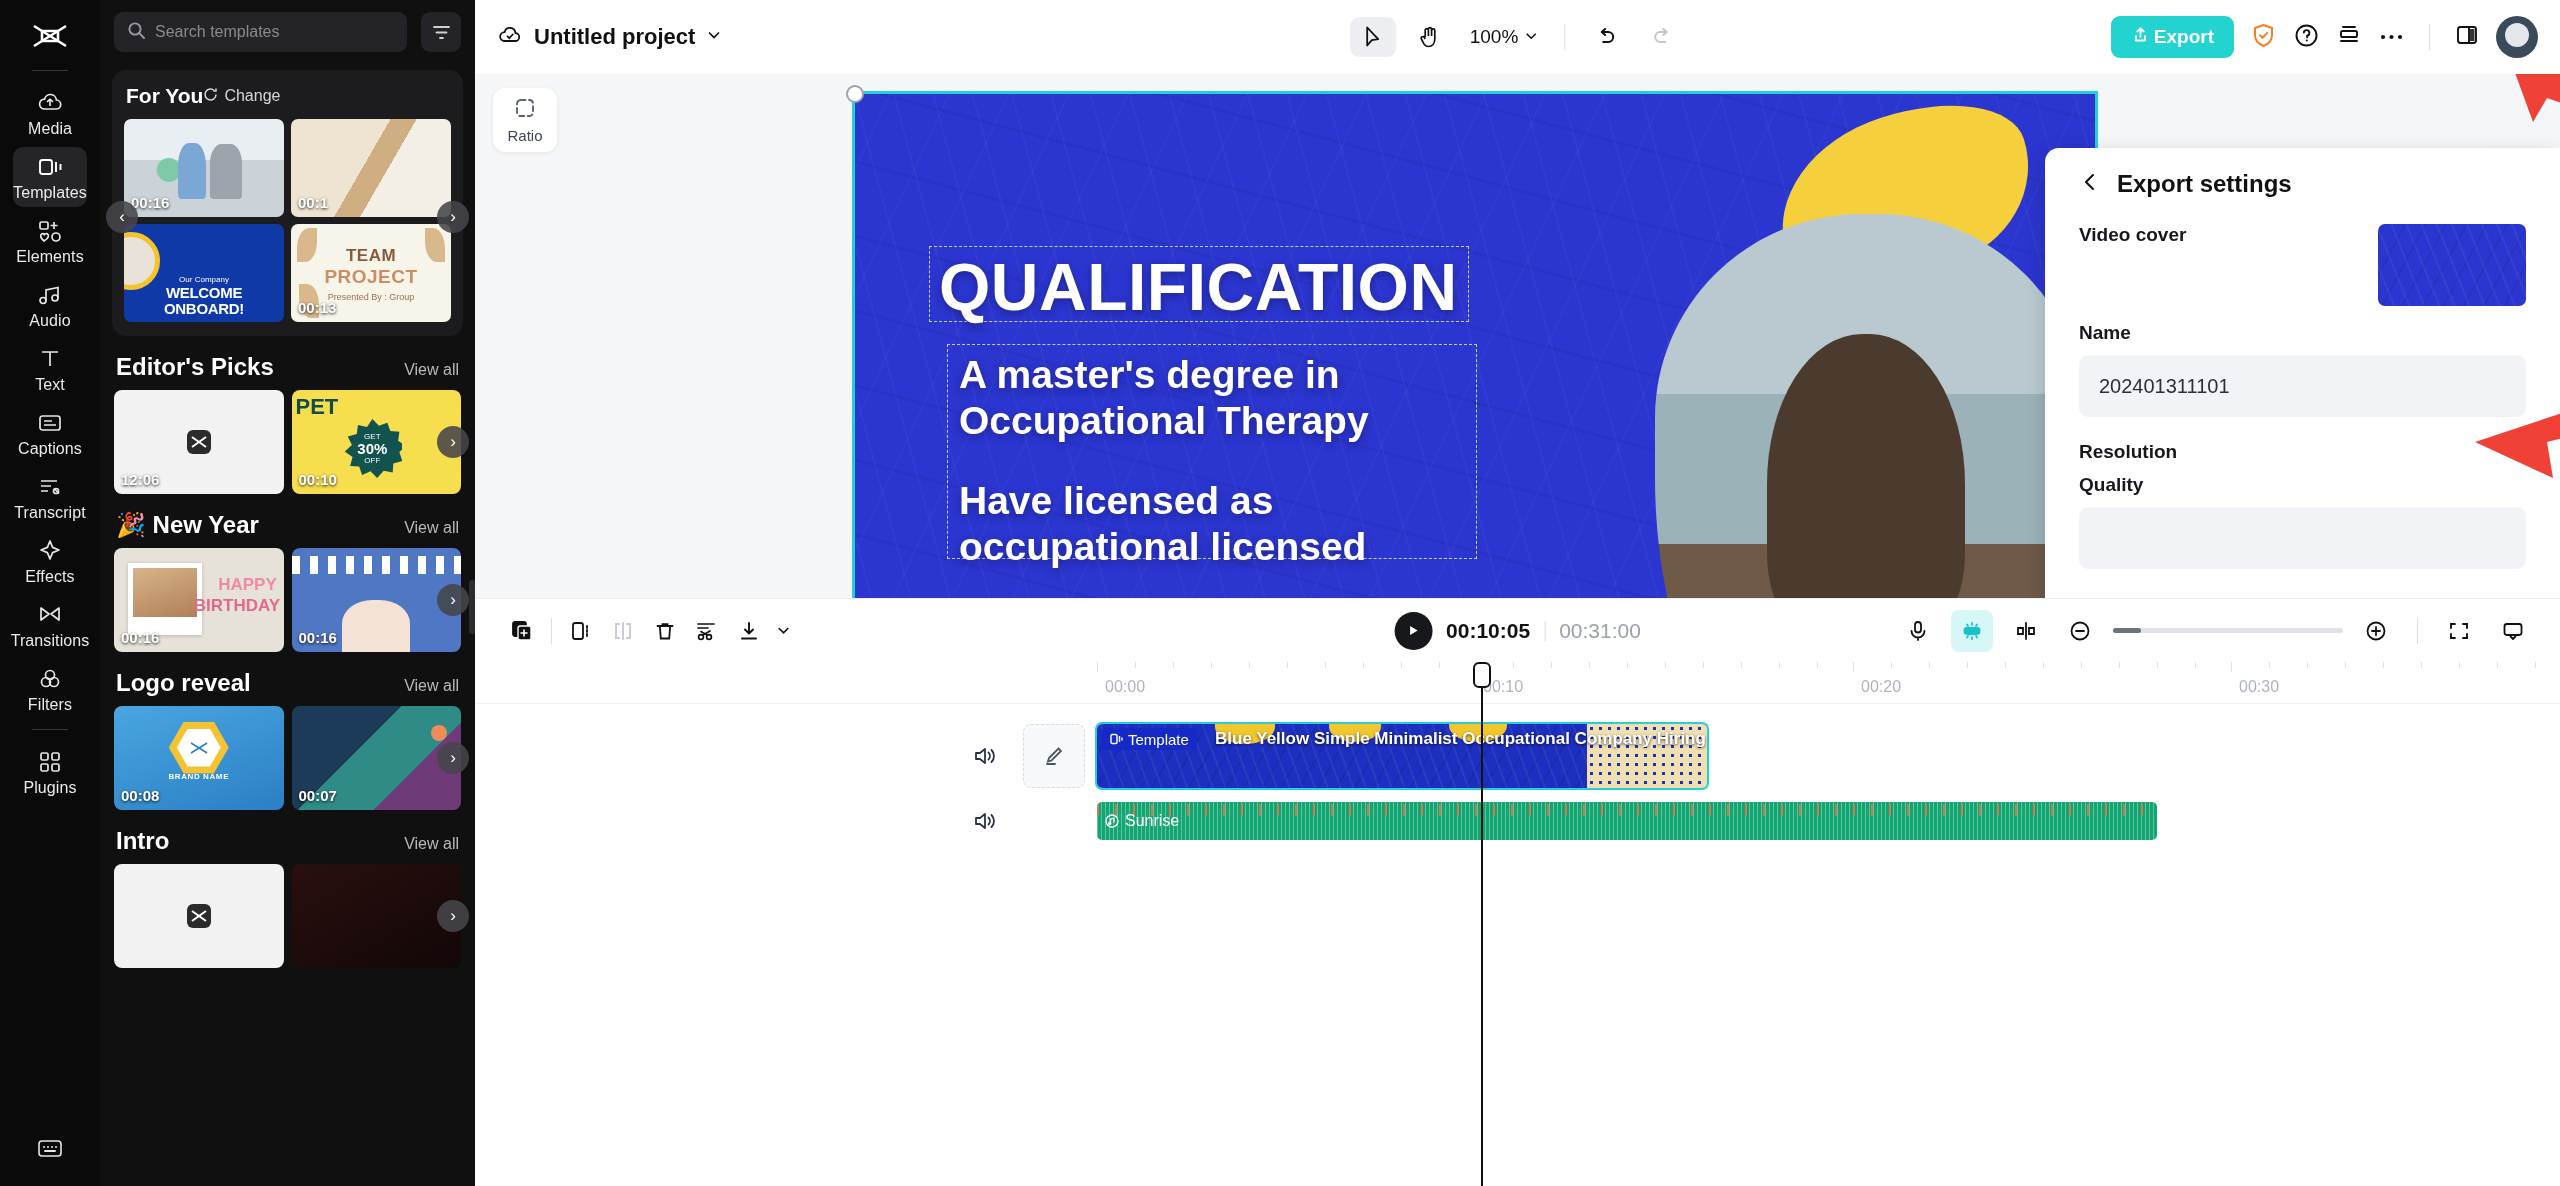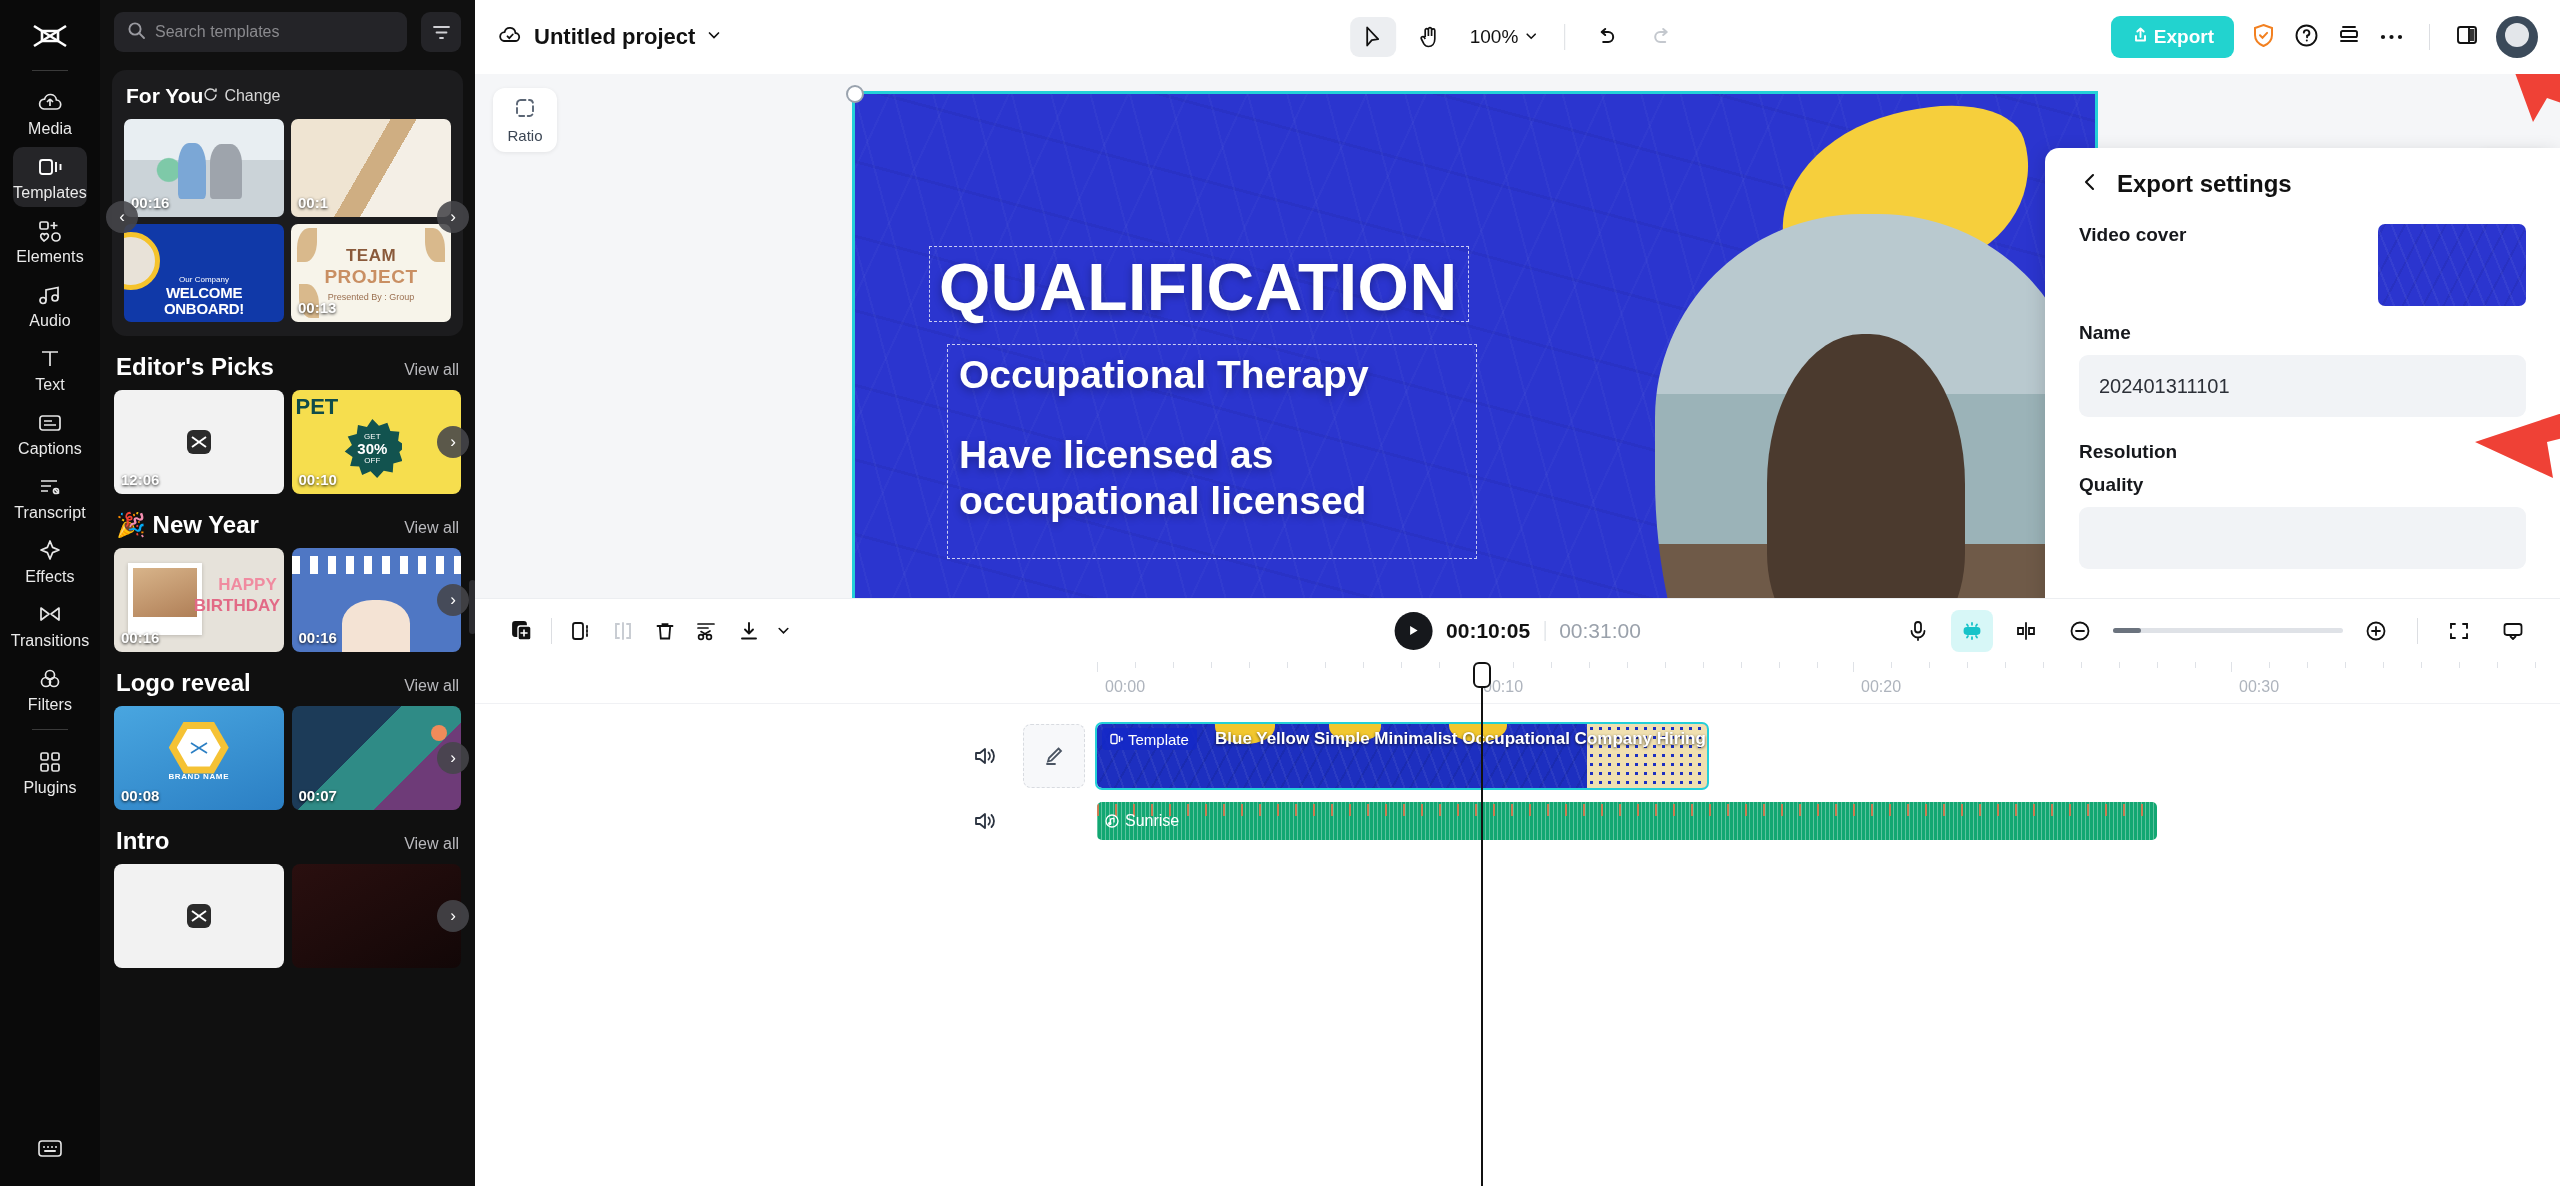--- a/index.html
+++ b/index.html
@@ -675,20 +675,21 @@
         <div class="canvas">
           <div class="canvas-pattern"></div>
           <div class="yellow-blob"></div>
           <div class="photo-blob">
             <div class="kid"></div>
           </div>
           <div class="txt-box" style="left:74px; top:152px; width:540px; height:76px;"></div>
           <div class="c-title" style="position:absolute; left:84px; top:155px;">QUALIFICATION</div>
           <div class="txt-box" style="left:92px; top:250px; width:530px; height:215px;"></div>
           <div class="c-sub" style="position:absolute; left:104px; top:258px;">
+            <div>A master's degree in</div>
             <div>Occupational Therapy</div>
             <div style="height:34px;"></div>
             <div>Have licensed as</div>
             <div>occupational licensed</div>
           </div>
         </div>
         <div class="tool-sq" style="left:-9px; top:-9px;"></div>
 
       </div>
 

